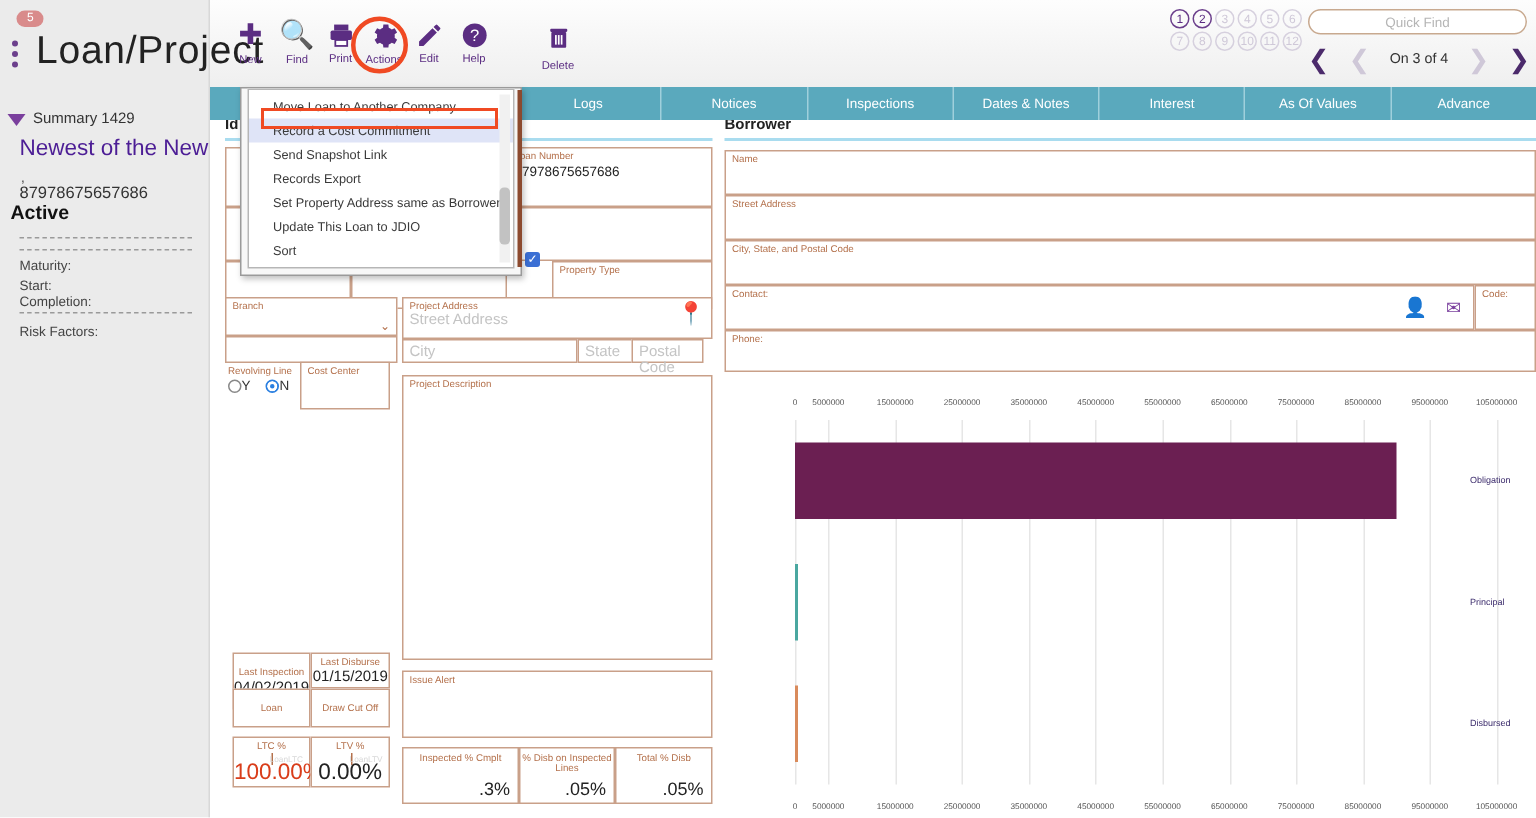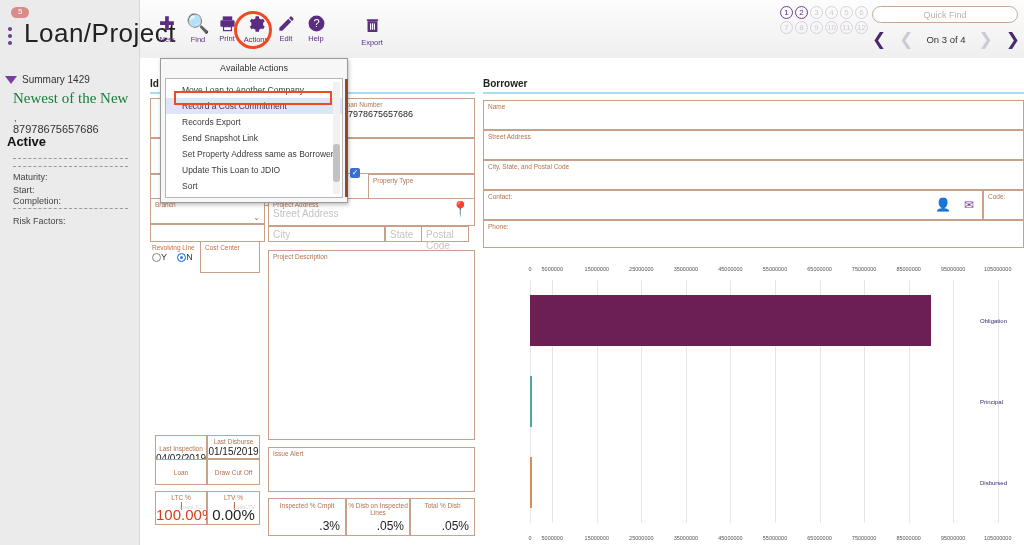--- a/index.html
+++ b/index.html
@@ -22,21 +22,21 @@
   }
   .kebab { position: absolute; left: 8px; top: 27px; width: 6px; }
   .kebab i { display: block; width: 4px; height: 4px; background: #6b3f8c;
              border-radius: 50%; margin-bottom: 3px; }
   .sum-header {
     position: absolute; left: 5px; top: 74px; font-size: 10px; color: #333;
     display: flex; align-items: center; gap: 5px;
   }
   .tri { width: 0; height: 0; border-left: 6px solid transparent;
          border-right: 6px solid transparent; border-top: 8px solid #7a3f9d; }
-  .sum-title { position: absolute; left: 13px; top: 90px; font-size: 15px; color: #15803d; font-family: Liberation Serif, serif; }
+  .sum-title { position: absolute; left: 13px; top: 90px; font-size: 15px; color: #4c1d95; }
   .sum-comma { position: absolute; left: 14px; top: 113px; font-size: 9px; color: #444; }
   .sum-num { position: absolute; left: 13px; top: 123px; font-size: 11px; color: #333; }
   .sum-active { position: absolute; left: 7px; top: 134px; font-size: 13px; font-weight: bold; color: #111; }
   .dash-line { position: absolute; left: 13px; width: 115px; border-top: 1px dashed #9a9a9a; }
   .slabel { position: absolute; left: 13px; font-size: 9px; color: #444; text-align: right; }
   #topbg { position:absolute; left:0; top:0; width:1024px; height:58px;
            background: linear-gradient(#fdfdfd,#efefef); z-index:0; }
   .app-title { position: absolute; left: 24px; top: 18px; font-size: 26px;
                color: #222; letter-spacing: .5px; z-index:3; }
   .tool { position: absolute; top: 14px; width: 42px; text-align: center;
@@ -213,21 +213,21 @@
   </div>
 
   <div class="delete-tool">
     <svg width="17" height="17" viewBox="0 0 24 24">
       <rect x="5" y="6" width="14" height="15" rx="1" fill="#5b2d82"></rect>
       <rect x="4" y="3" width="16" height="3" rx="1" fill="#5b2d82"></rect>
       <rect x="8.5" y="9" width="1.6" height="9" fill="#fff"></rect>
       <rect x="11.2" y="9" width="1.6" height="9" fill="#fff"></rect>
       <rect x="13.9" y="9" width="1.6" height="9" fill="#fff"></rect>
     </svg>
-    <span class="tlabel">Export</span>
+    <span class="tlabel">Delete</span>
   </div>
 
   <div class="layout-dots">
     <div class="ldrow">
       <div class="ldot on">1</div>
       <div class="ldot on">2</div>
       <div class="ldot">3</div>
       <div class="ldot">4</div>
       <div class="ldot">5</div>
       <div class="ldot">6</div>
@@ -245,20 +245,30 @@
   <div class="quickfind">Quick Find</div>
 
   <div class="pager">
     <span class="pgbtn">❮</span>
     <span class="pgbtn dim">❮</span>
     <span class="pgtext">On 3 of 4</span>
     <span class="pgbtn dim">❯</span>
     <span class="pgbtn">❯</span>
   </div>
 
+  <div id="tabbar">
+    <div class="tab spacer"></div>
+    <div class="tab">Logs</div>
+    <div class="tab">Notices</div>
+    <div class="tab">Inspections</div>
+    <div class="tab">Dates &amp; Notes</div>
+    <div class="tab">Interest</div>
+    <div class="tab">As Of Values</div>
+    <div class="tab">Advance</div>
+  </div>
 
   <div id="main">
 
     <div class="sect-title" style="left:10px; top:-2px">Id</div>
     <div class="sect-rule" style="left:10px; top:12px; width:325px"></div>
 
     <div class="fld" style="left:10px; top:18px; width:84px; height:40px"></div>
     <div class="fld" style="left:94px; top:18px; width:104px; height:40px"></div>
     <div class="fld" style="left:198px; top:18px; width:137px; height:40px">
       <span class="lab">Loan Number</span>
@@ -425,26 +435,25 @@
         <div class="ycat" style="top: 58.5px; width: 44px;">Obligation</div>
         <div class="bar" style="left: 50px; top: 114.39px; width: 1.5px; height: 50.22px; background: rgb(74, 167, 160);"></div>
         <div class="ycat" style="top: 139.5px; width: 44px;">Principal</div>
         <div class="bar" style="left: 50px; top: 195.39px; width: 1.5px; height: 50.22px; background: rgb(217, 139, 92);"></div>
         <div class="ycat" style="top: 220.5px; width: 44px;">Disbursed</div>
       </div>
 
   </div>
 
   <div id="dropdown">
-    <div class="dd-title">Available Actions</div>
     <div class="dd-list">
       <div class="dd-item">Move Loan to Another Company</div>
       <div class="dd-item sel">Record a Cost Commitment</div>
+      <div class="dd-item">Send Snapshot Link</div>
       <div class="dd-item">Records Export</div>
-      <div class="dd-item">Send Snapshot Link</div>
       <div class="dd-item">Set Property Address same as Borrower's</div>
       <div class="dd-item">Update This Loan to JDIO</div>
       <div class="dd-item">Sort</div>
       <div class="dd-scroll">
         <div class="dd-thumb"></div>
       </div>
       <div class="dd-rail"></div>
       <div class="dd-hl"></div>
     </div>
   </div>

